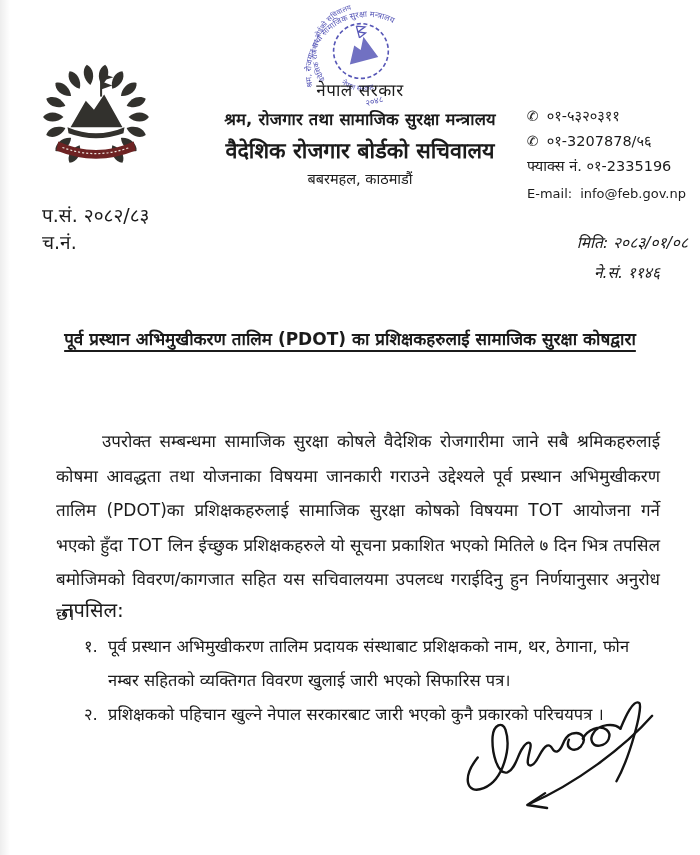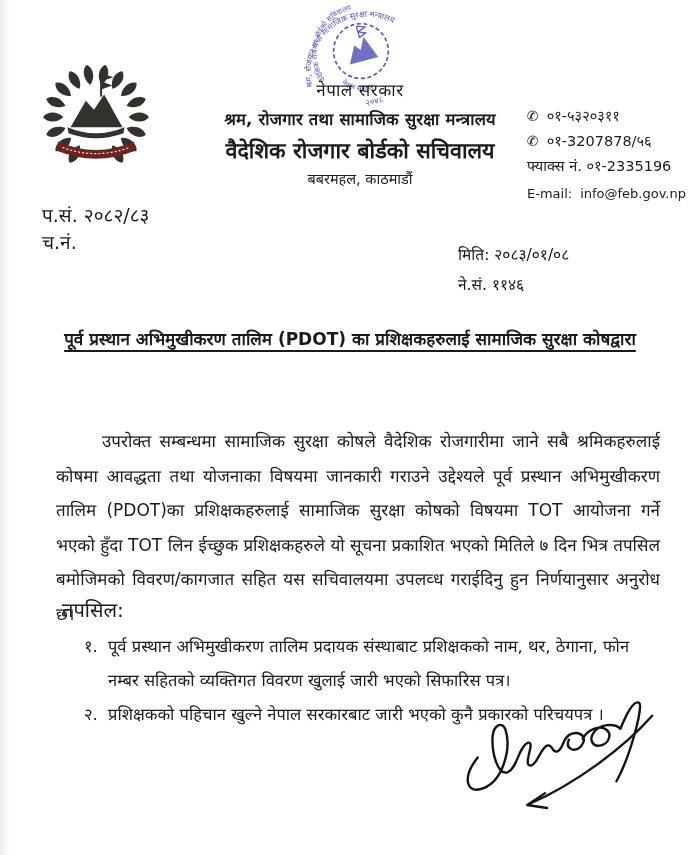--- a/index.html
+++ b/index.html
@@ -20,21 +20,21 @@
   .gov-line{font-size:17px;letter-spacing:.5px;}
   .ministry-line{font-size:16.5px;font-weight:bold;margin-top:6px;letter-spacing:.2px;}
   .office-line{font-size:21.5px;font-weight:bold;margin-top:5px;}
   .address-line{font-size:14.5px;margin-top:4px;}
   .contact{position:absolute;left:527px;top:104px;font-size:14.5px;line-height:25px;white-space:nowrap;}
   .contact .row{display:flex;align-items:center;gap:8px;}
   .contact .picon{font-size:14px;color:#2c2c2c;}
   .contact .email-row{font-size:13px;margin-top:2px;font-family:"DejaVu Sans","Liberation Sans",sans-serif;}
   
   .refs{position:absolute;left:42px;top:182px;font-size:19px;line-height:27px;margin-top:20px;}
-  .dateblock{position:absolute;right:12px;top:240px;width:230px;font-size:15.5px;line-height:30px;}
+  .dateblock{position:absolute;right:12px;top:228px;width:230px;text-align:right;font-size:15.5px;line-height:30px;font-style:italic;}
   .dateblock .serial{padding-right:28px;}
   
   .subject{position:absolute;left:36px;right:36px;top:316px;text-align:center;
     font-size:17px;font-weight:bold;line-height:46px;}
   .subject .u{text-decoration:underline;text-underline-offset:5px;text-decoration-thickness:1.5px;}
   
   .body-par{position:absolute;left:40px;right:40px;top:424px;
     font-size:17px;line-height:34.5px;text-align:justify;text-indent:46px;margin-left:16px;}
   .details-head{position:absolute;left:62px;top:596px;font-size:20px;}
   .details-list{position:absolute;left:84px;right:38px;top:630px;font-size:16.5px;line-height:34px;}

